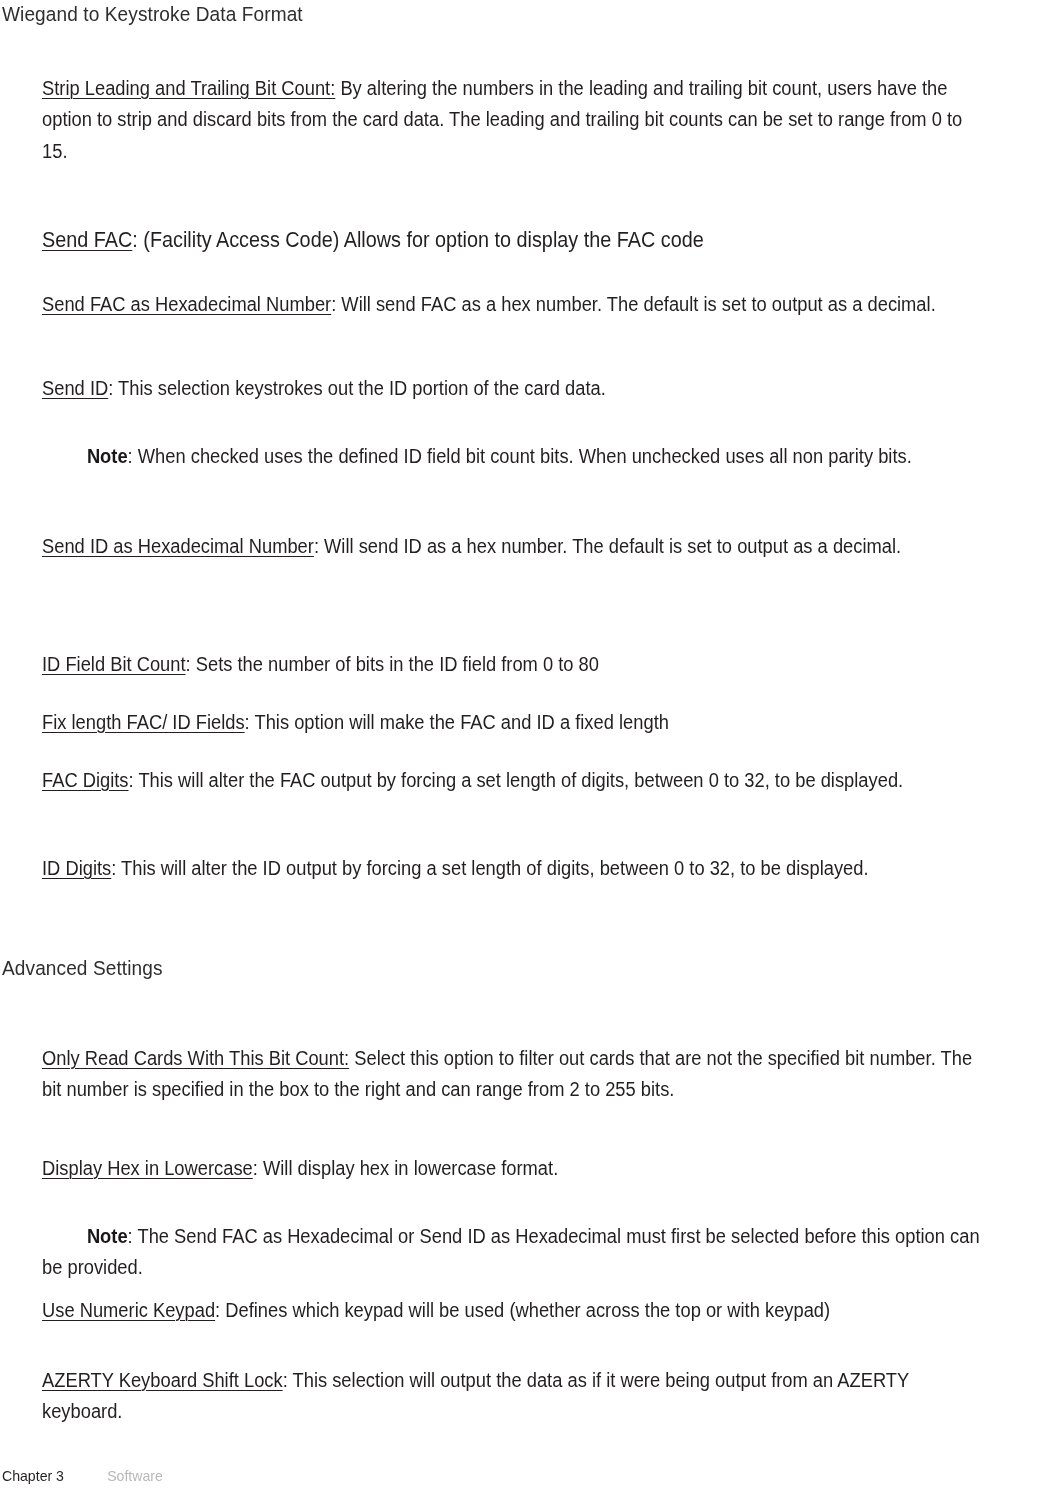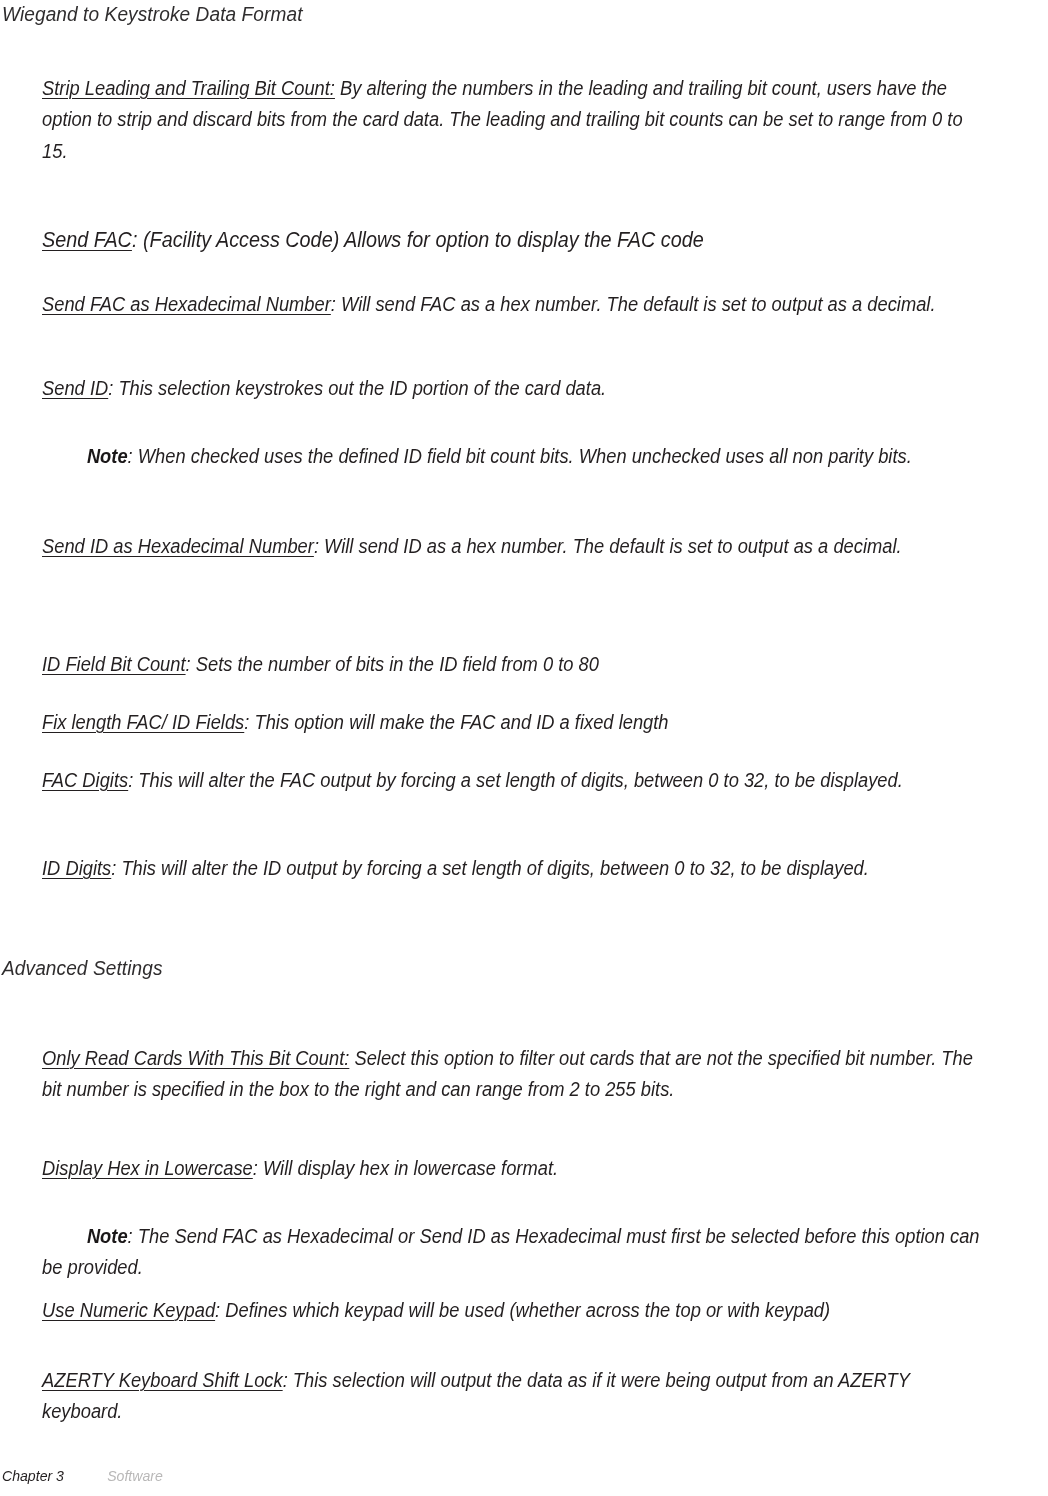--- a/index.html
+++ b/index.html
@@ -14,21 +14,20 @@
     font-family: "Liberation Sans", "DejaVu Sans", sans-serif;
     color: #231f20;
     overflow: hidden;
   }
 
   .page {
     position: relative;
     width: 924px;
     height: 1496px;
     box-sizing: border-box;
-    font-style: italic;
   }
 
   
   .heading {
     position: absolute;
     left: 2px;
     font-size: 20.5px;
     line-height: 26px;
     font-weight: 400;
     color: #2f2d2e;

